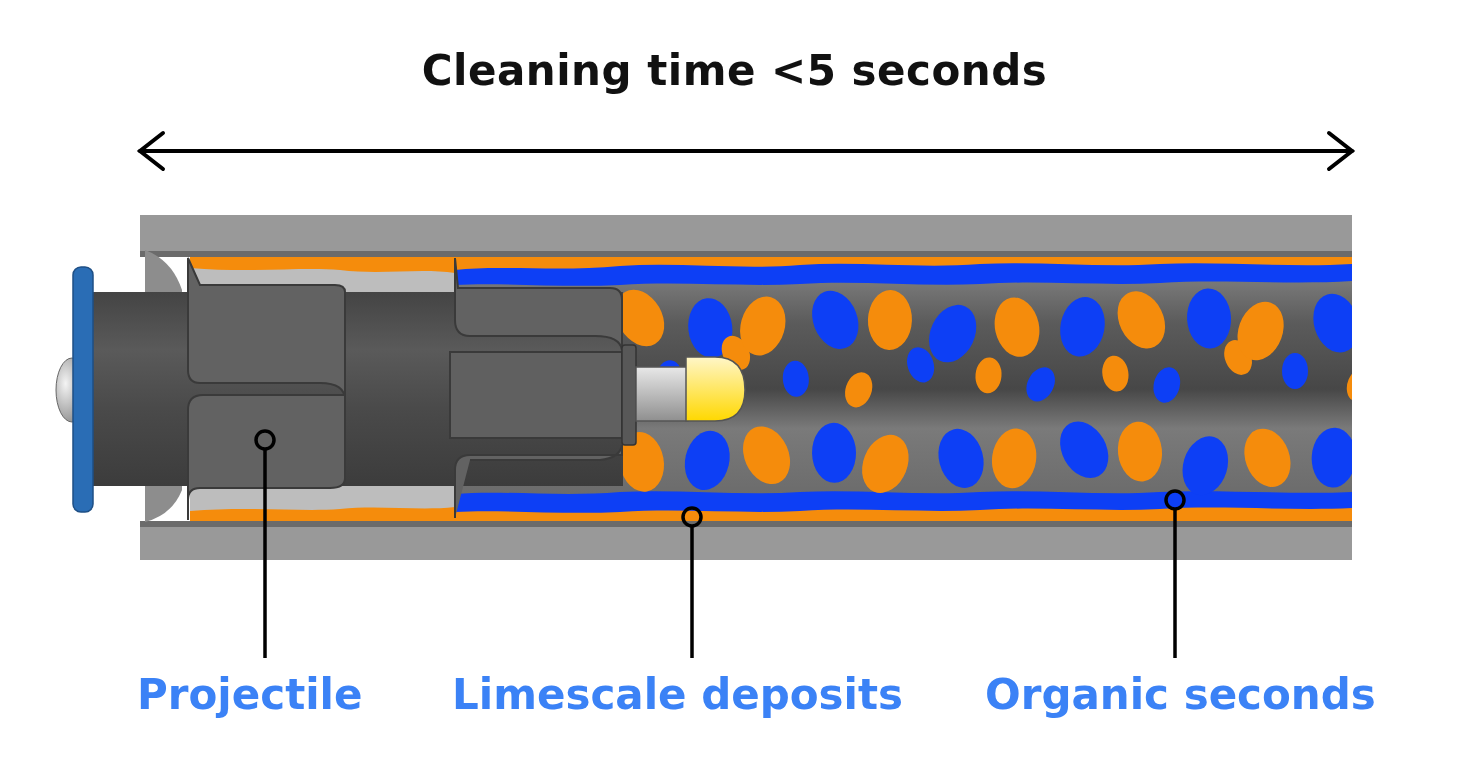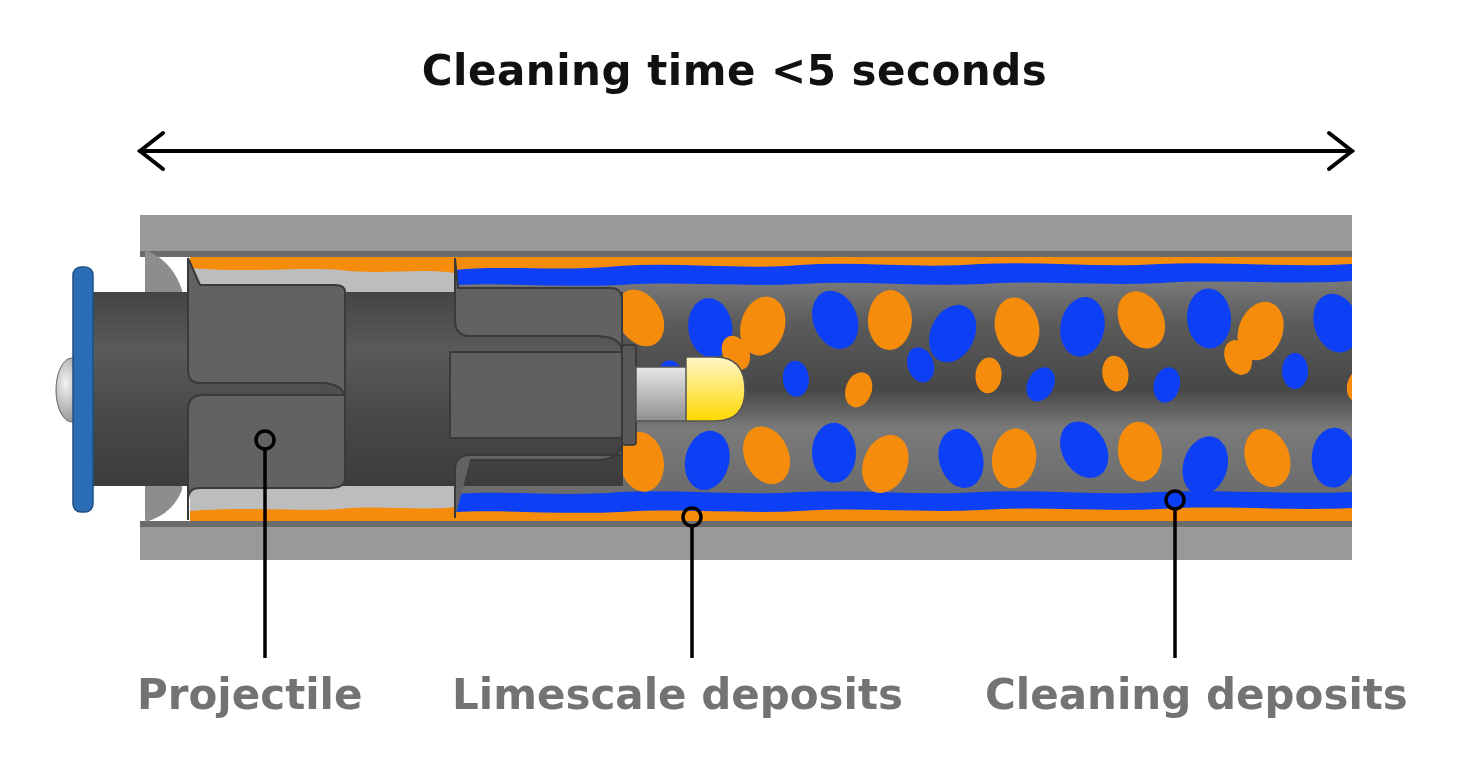--- a/index.html
+++ b/index.html
@@ -1,20 +1,20 @@
 <!DOCTYPE html>
 <html><head>
 <meta charset="utf-8">
 <style>
   html, body { margin: 0; padding: 0; background: #ffffff; }
   body { width: 1469px; height: 777px; position: relative; overflow: hidden;
          font-family: "DejaVu Sans", sans-serif; }
   .title { position: absolute; left: 0; width: 1469px; top: 46px; text-align: center;
            font-weight: bold; font-size: 42px; color: #111; letter-spacing: 0.5px; }
-  .label { position: absolute; top: 670px; font-weight: bold; font-size: 42px; color: #737373;
+  .label { position: absolute; top: 670px; font-weight: bold; font-size: 42px; color: #3b82f6;
            white-space: nowrap; }
   #diagram { position: absolute; left: 0; top: 0; }
 </style>
 </head>
 <body>
 
 <div class="title">Cleaning time &lt;5 seconds</div>
 
 <svg id="diagram" width="1469" height="777" viewBox="0 0 1469 777">
   <defs>
@@ -143,13 +143,13 @@
     <circle cx="692" cy="517" r="9" fill="none"></circle>
   </g>
   <g stroke="#000" stroke-width="3.5" fill="none">
     <line x1="1175" y1="509" x2="1175" y2="658"></line>
     <circle cx="1175" cy="500" r="9" fill="none"></circle>
   </g>
 </svg>
 
 <div class="label" style="left:137px;">Projectile</div>
 <div class="label" style="left:452px;text-align:right;">Limescale deposits</div>
-<div class="label" style="left:985px;">Cleaning deposits</div>
+<div class="label" style="left:985px;">Organic seconds</div>
 
 </body></html>

